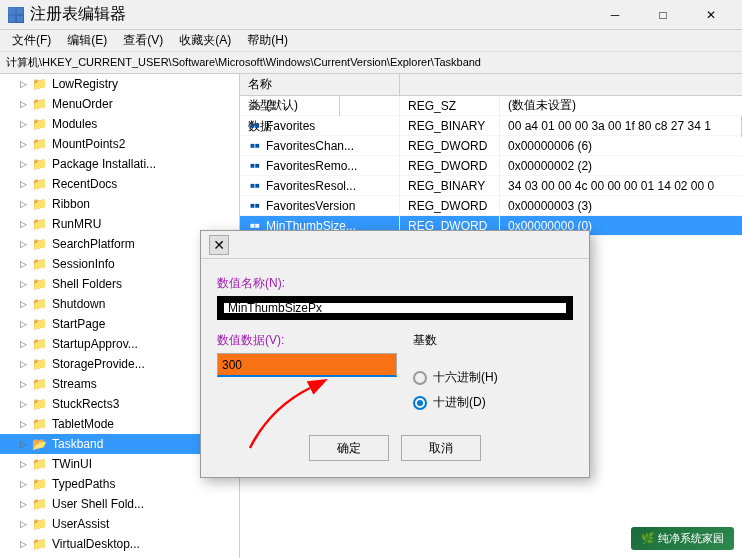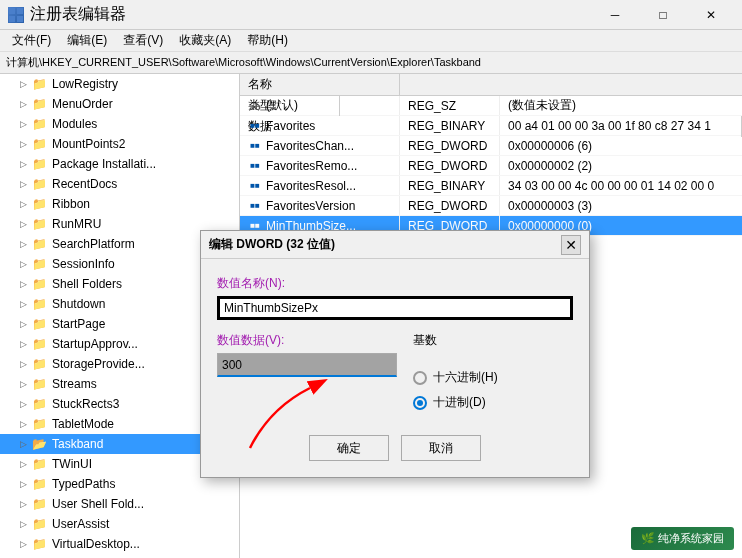--- a/index.html
+++ b/index.html
@@ -222,21 +222,21 @@
       padding: 16px;
     }
     .dialog-label {
       font-size: 12px;
       margin-bottom: 4px;
       color: #a21caf;
     }
     .dialog-input {
       width: 100%;
       height: 24px;
-      border: 3px solid #000000;
+      border: 7px solid #000000;
       background: white;
       padding: 0 4px;
       font-size: 12px;
       margin-bottom: 12px;
       outline: none;
     }
     .dialog-row {
       display: flex;
       gap: 16px;
     }
@@ -244,21 +244,21 @@
       flex: 1;
     }
     .dialog-right {
       width: 160px;
     }
     .dialog-value-input {
       width: 100%;
       height: 24px;
       border: 1px solid #aaa;
       border-bottom: 2px solid #0078d7;
-      background: #a3a3a3;
+      background: #f97316;
       padding: 0 4px;
       font-size: 12px;
       outline: none;
     }
     .base-label {
       font-size: 12px;
       font-weight: normal;
       margin-bottom: 20px;
     }
     .radio-option {
@@ -546,21 +546,20 @@
         <span>MinThumbSize...</span>
       </div>
       <div class="reg-cell reg-cell-type">REG_DWORD</div>
       <div class="reg-cell reg-cell-data">0x00000000 (0)</div>
     </div>
   </div>
 </div>
 
 <div class="dialog">
   <div class="dialog-title-bar">
-    <span class="dialog-title">编辑 DWORD (32 位值)</span>
     <div class="dialog-close-btn">✕</div>
   </div>
   <div class="dialog-body">
     <div class="dialog-label">数值名称(N):</div>
     <input class="dialog-input" type="text" value="MinThumbSizePx" readonly="" style="">
 
     <div class="dialog-row">
       <div class="dialog-left">
         <div class="dialog-label">数值数据(V):</div>
         <input class="dialog-value-input" type="text" value="300" style="">

